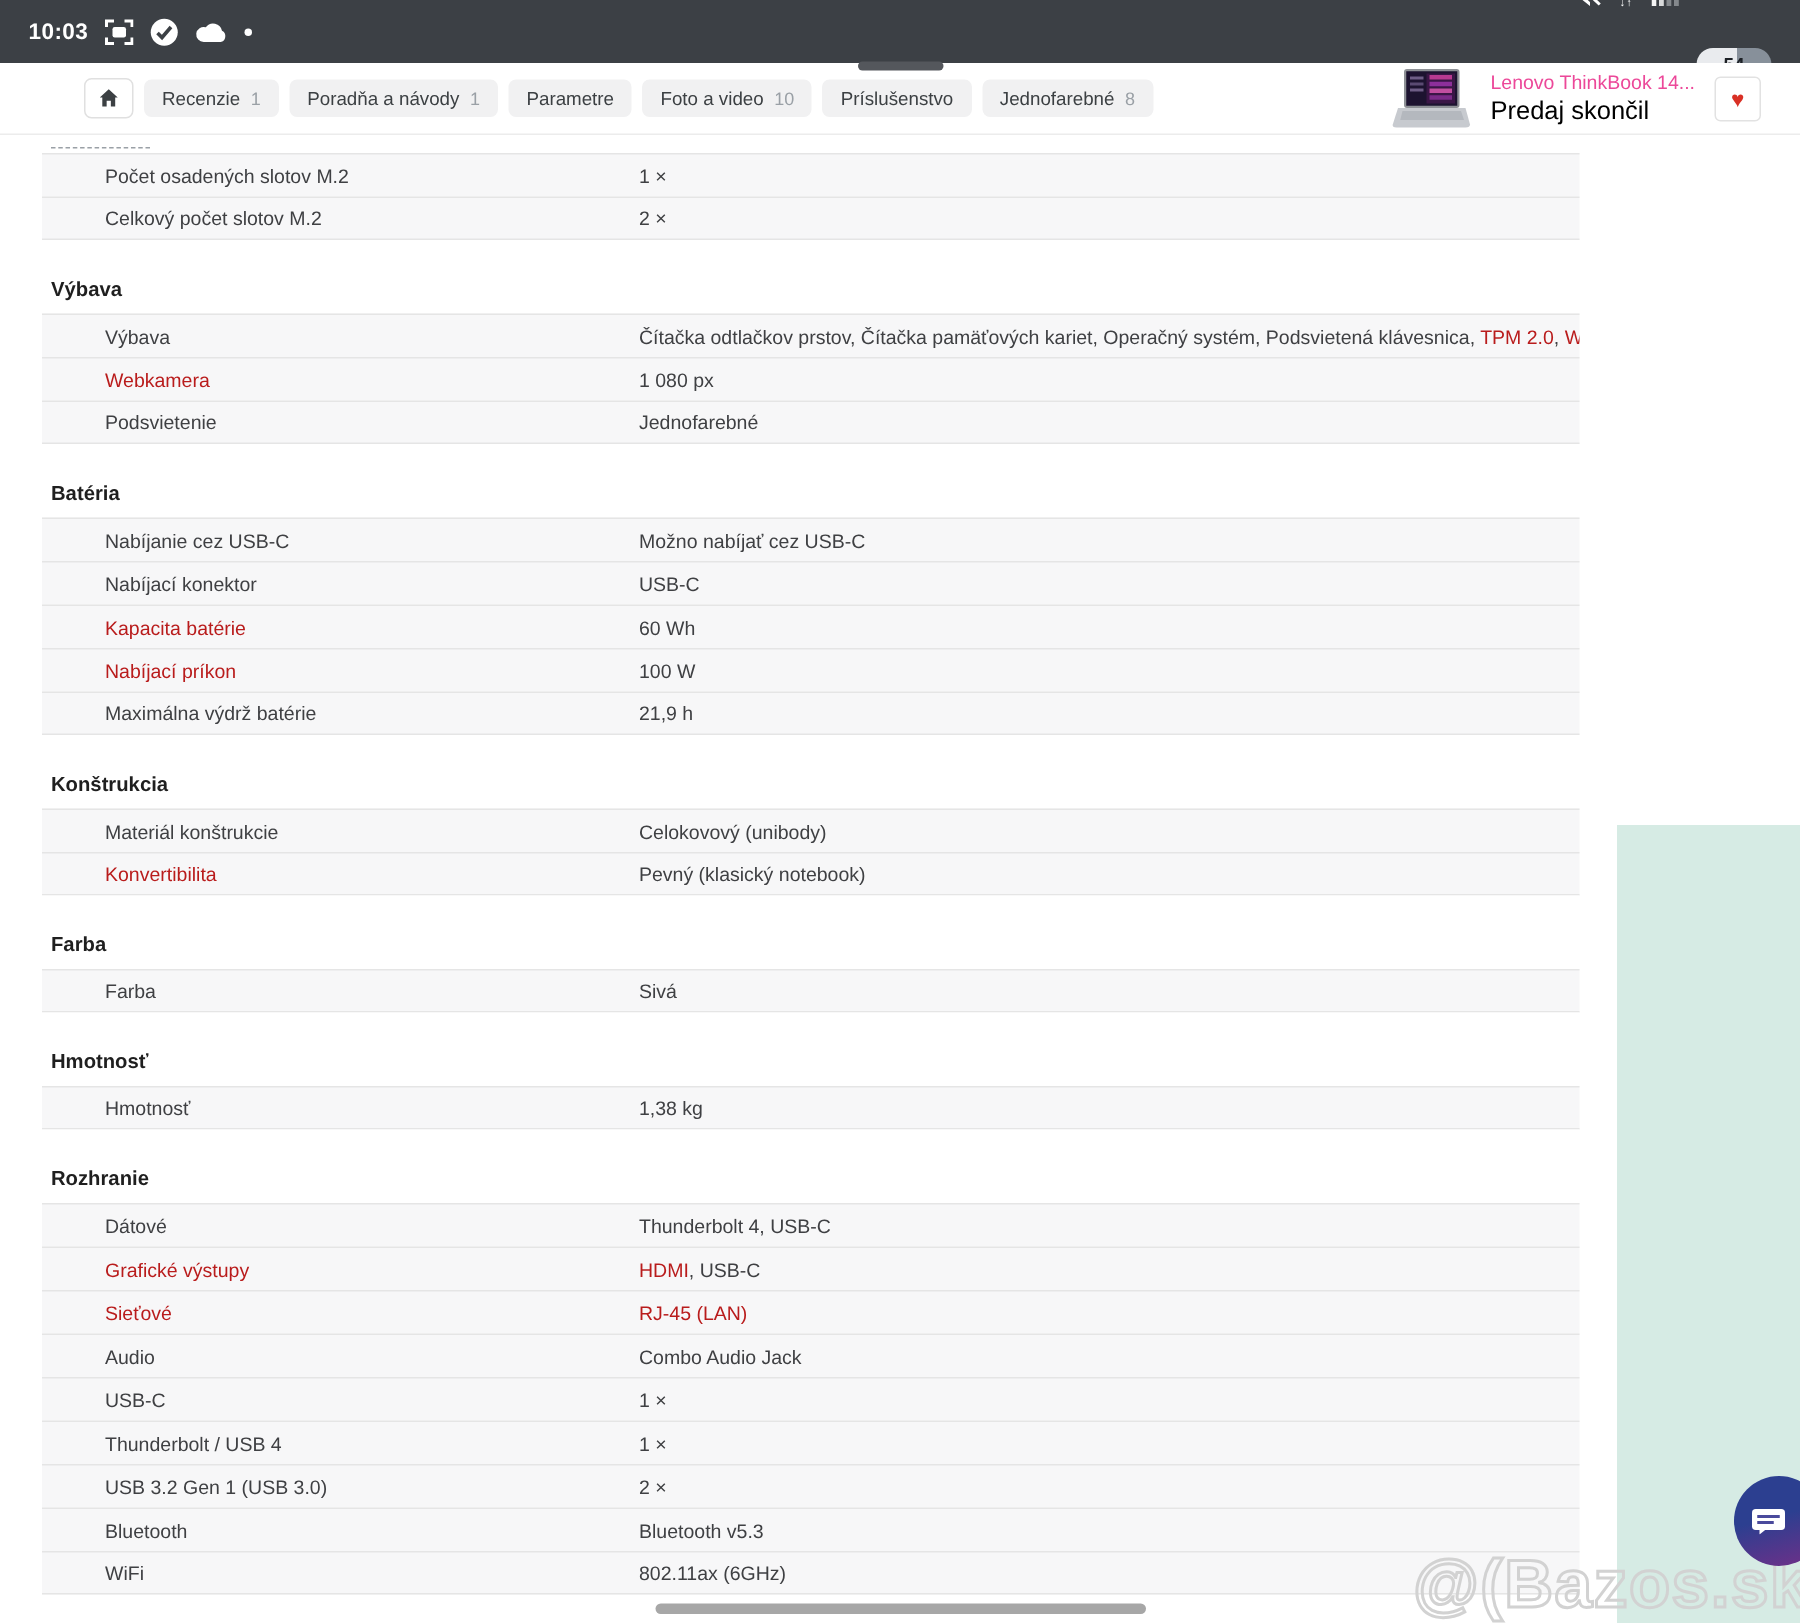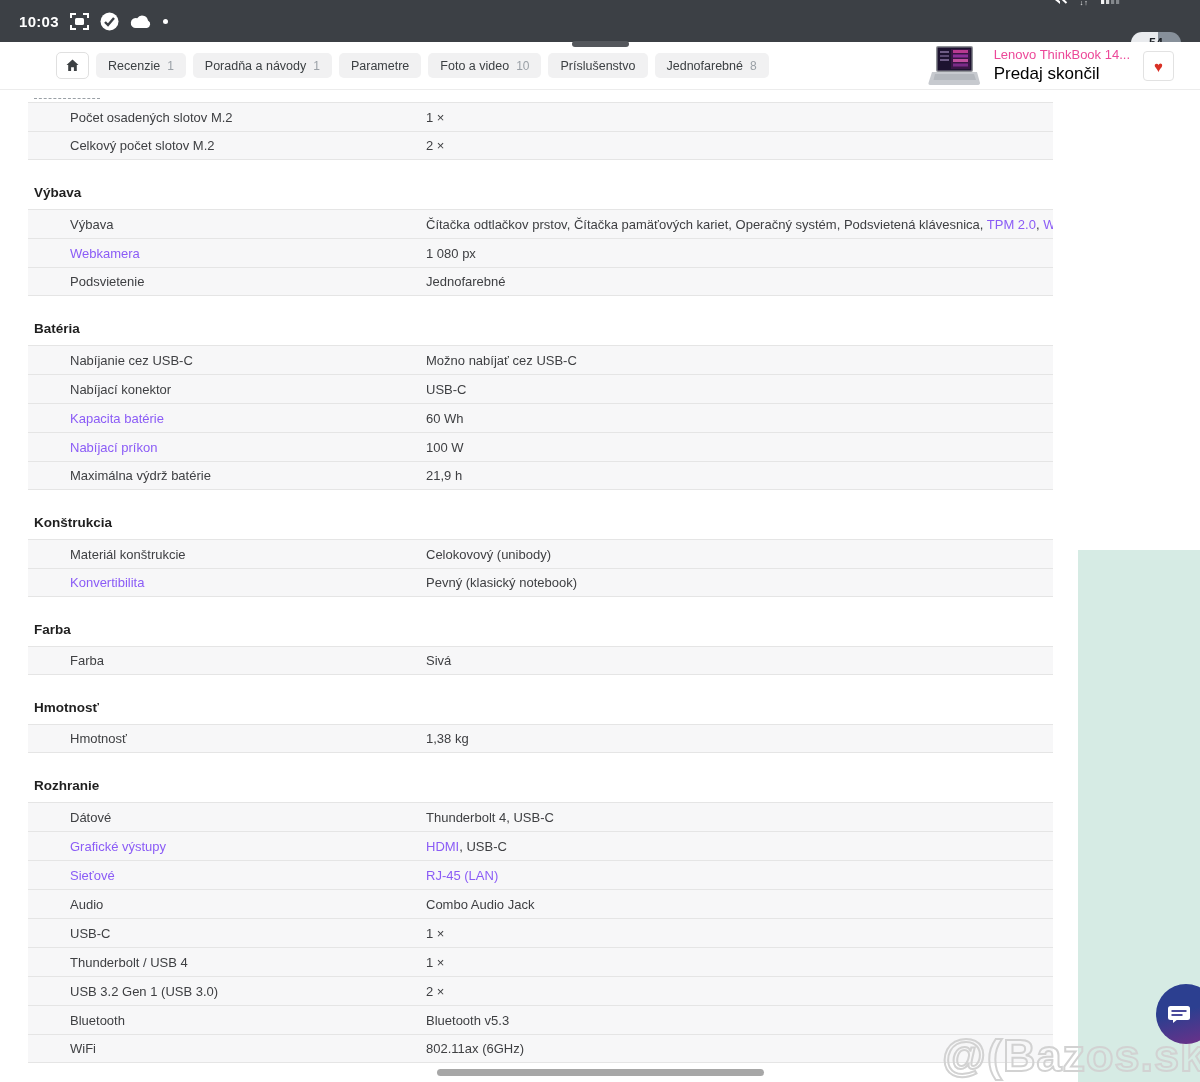--- a/index.html
+++ b/index.html
@@ -34,21 +34,21 @@
   .content{position:absolute;left:0;top:89px;width:1200px;}
   .spec-table{position:absolute;left:28px;top:0;width:1025px;}
   .partial-row{height:13px;position:relative;}
   .partial-row .stub{position:absolute;left:6px;bottom:3px;width:66px;border-bottom:1px dashed #9aa0a6;height:6px;}
   .section-title{height:49px;display:flex;align-items:flex-end;padding:0 0 9px 6px;box-sizing:border-box;font-size:13.5px;font-weight:700;color:#1f1f1f;background:#fff;}
   .row{display:flex;align-items:center;height:29px;box-sizing:border-box;background:#f7f7f8;border-top:1px solid #e5e5e5;font-size:13px;color:#3f4043;}
   .row:last-child{border-bottom:1px solid #e5e5e5;}
   .sec-rows .row:last-child{border-bottom:1px solid #e5e5e5;}
   .cell-label{flex:0 0 356px;padding-left:6px;white-space:nowrap;overflow:hidden;margin-left:36px;}
   .cell-value{flex:1;white-space:nowrap;overflow:hidden;}
-  .lnk{color:#8b5cf6;border-bottom:1px dashed #a2aab3;padding-bottom:1px;cursor:pointer;}
+  .lnk{color:#b91c1c;border-bottom:1px dashed #a2aab3;padding-bottom:1px;cursor:pointer;}
 
   
   .mint-panel{position:absolute;left:1078px;top:550px;width:122px;height:532px;background:#d6ebe4;}
   .fab{position:absolute;right:-16px;top:984px;width:60px;height:60px;border-radius:50%;background:linear-gradient(165deg,#2c3f90 45%,#722f88 100%);display:flex;align-items:center;justify-content:center;cursor:pointer;z-index:5;}
   .watermark{position:absolute;right:-6px;top:1030px;z-index:4;font-size:45px;font-weight:700;letter-spacing:1px;color:transparent;-webkit-text-stroke:2px #d2d2d2;white-space:nowrap;}
 
   
   .hscrollbar{position:absolute;left:437px;top:1069px;width:327px;height:7px;border-radius:4px;background:#a7a7a7;z-index:6;cursor:pointer;}
 </style>
 </head>

